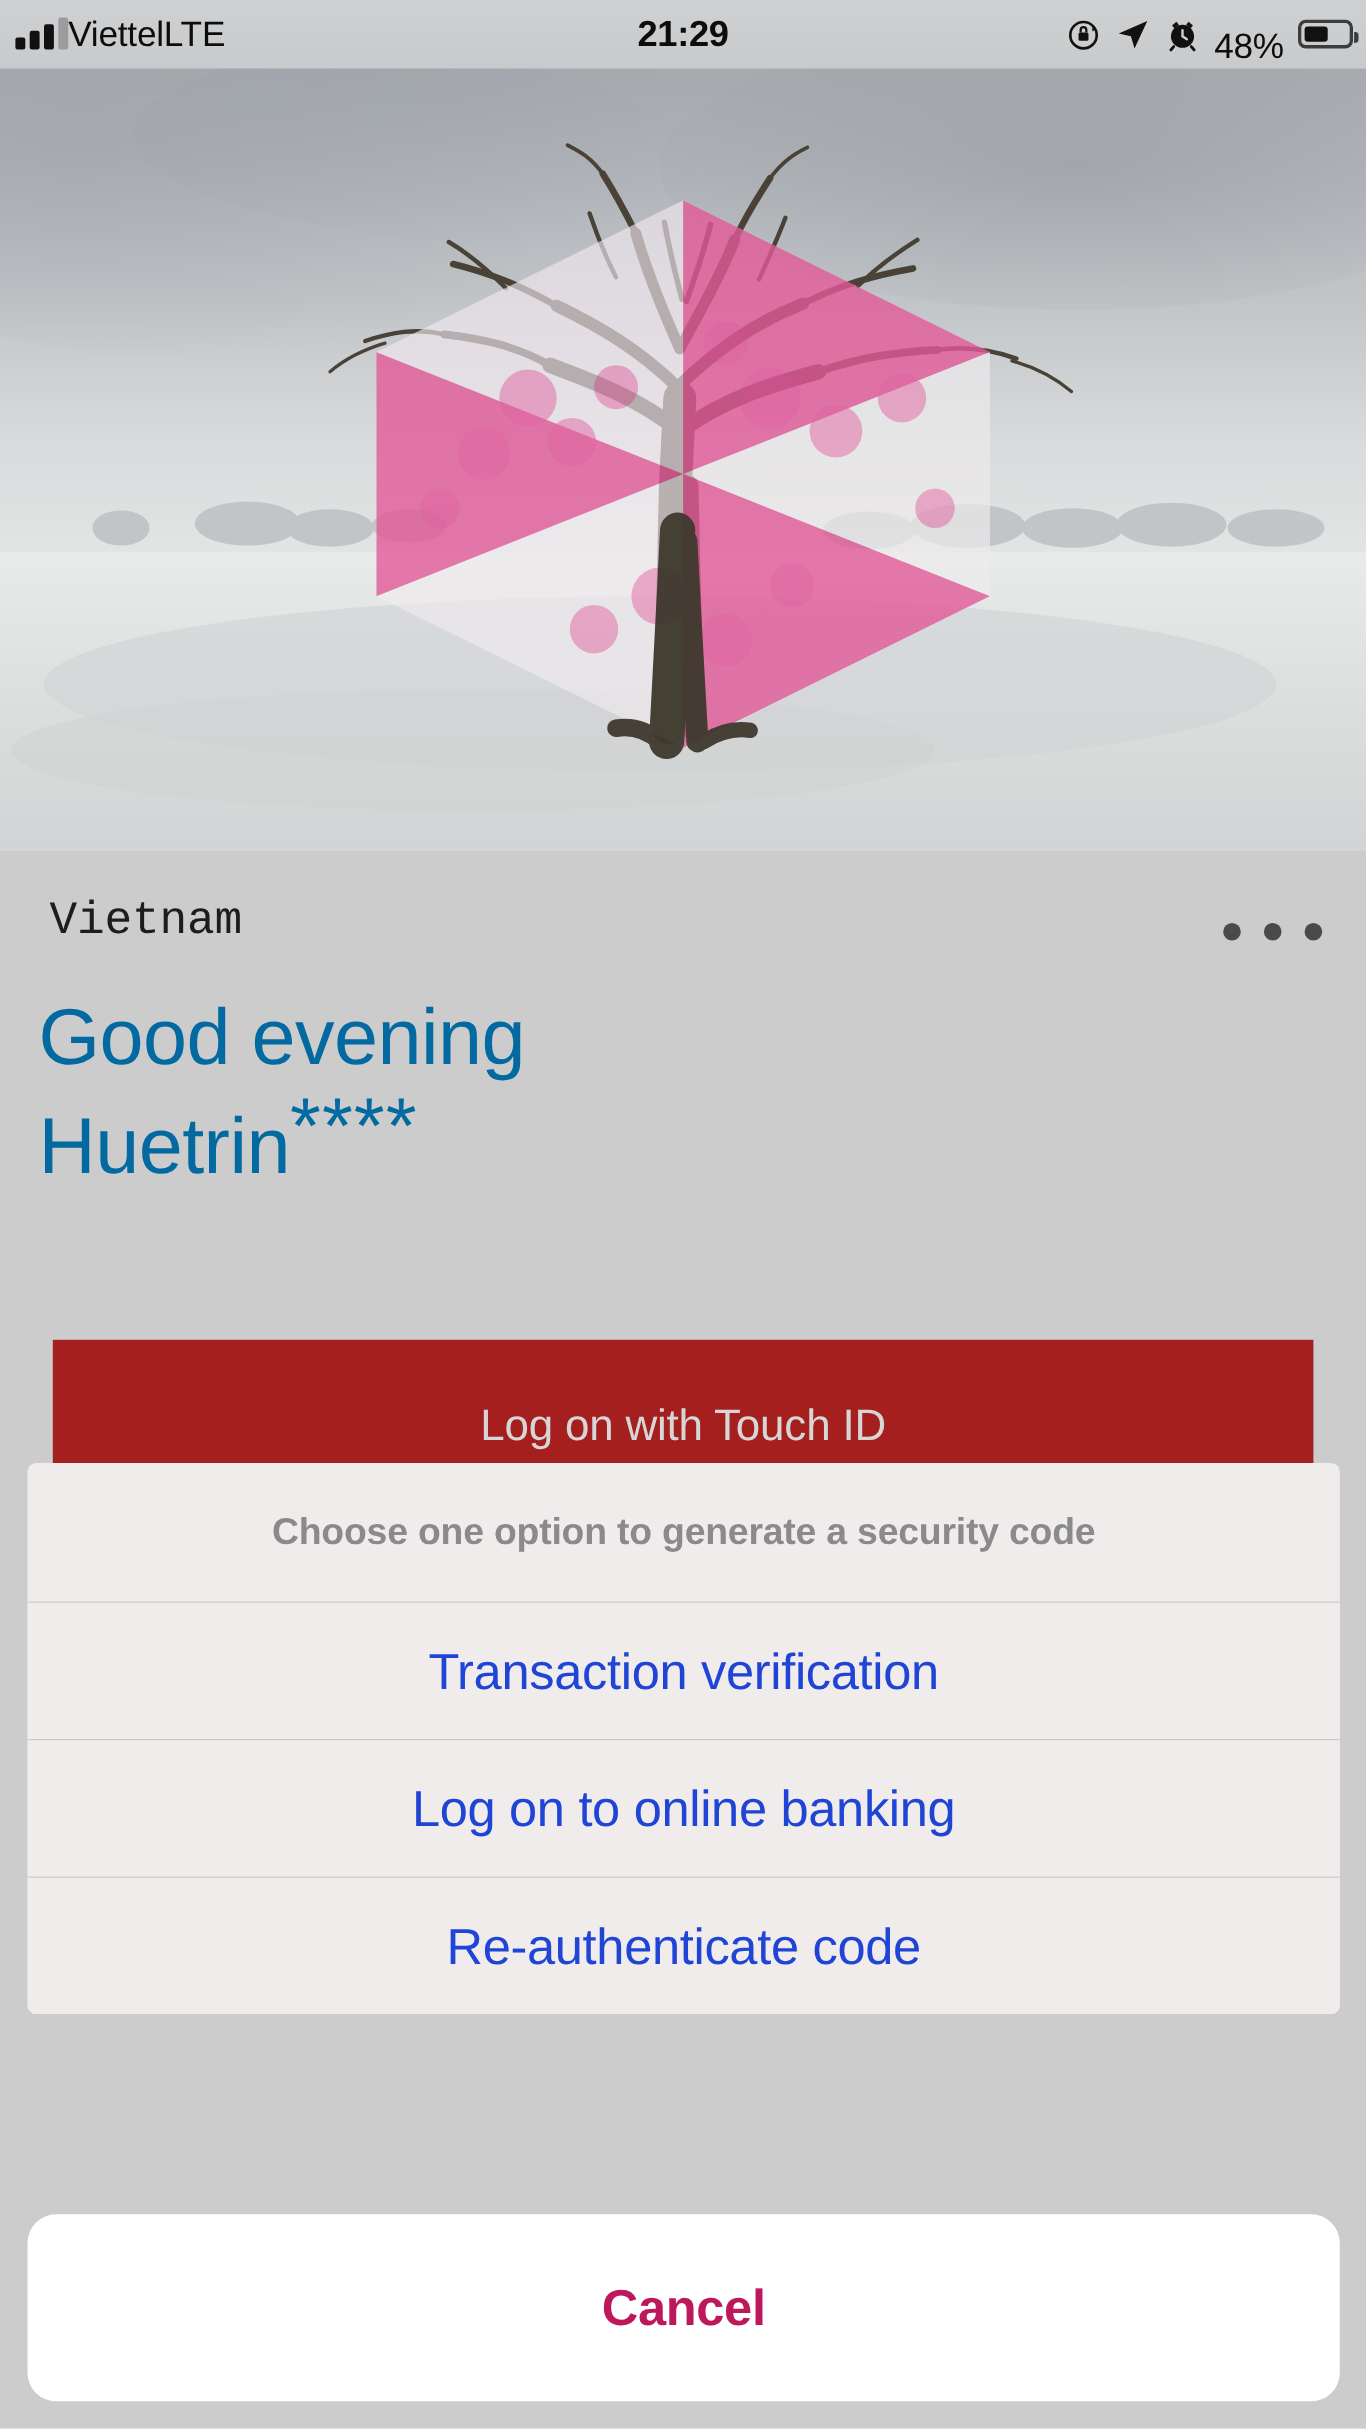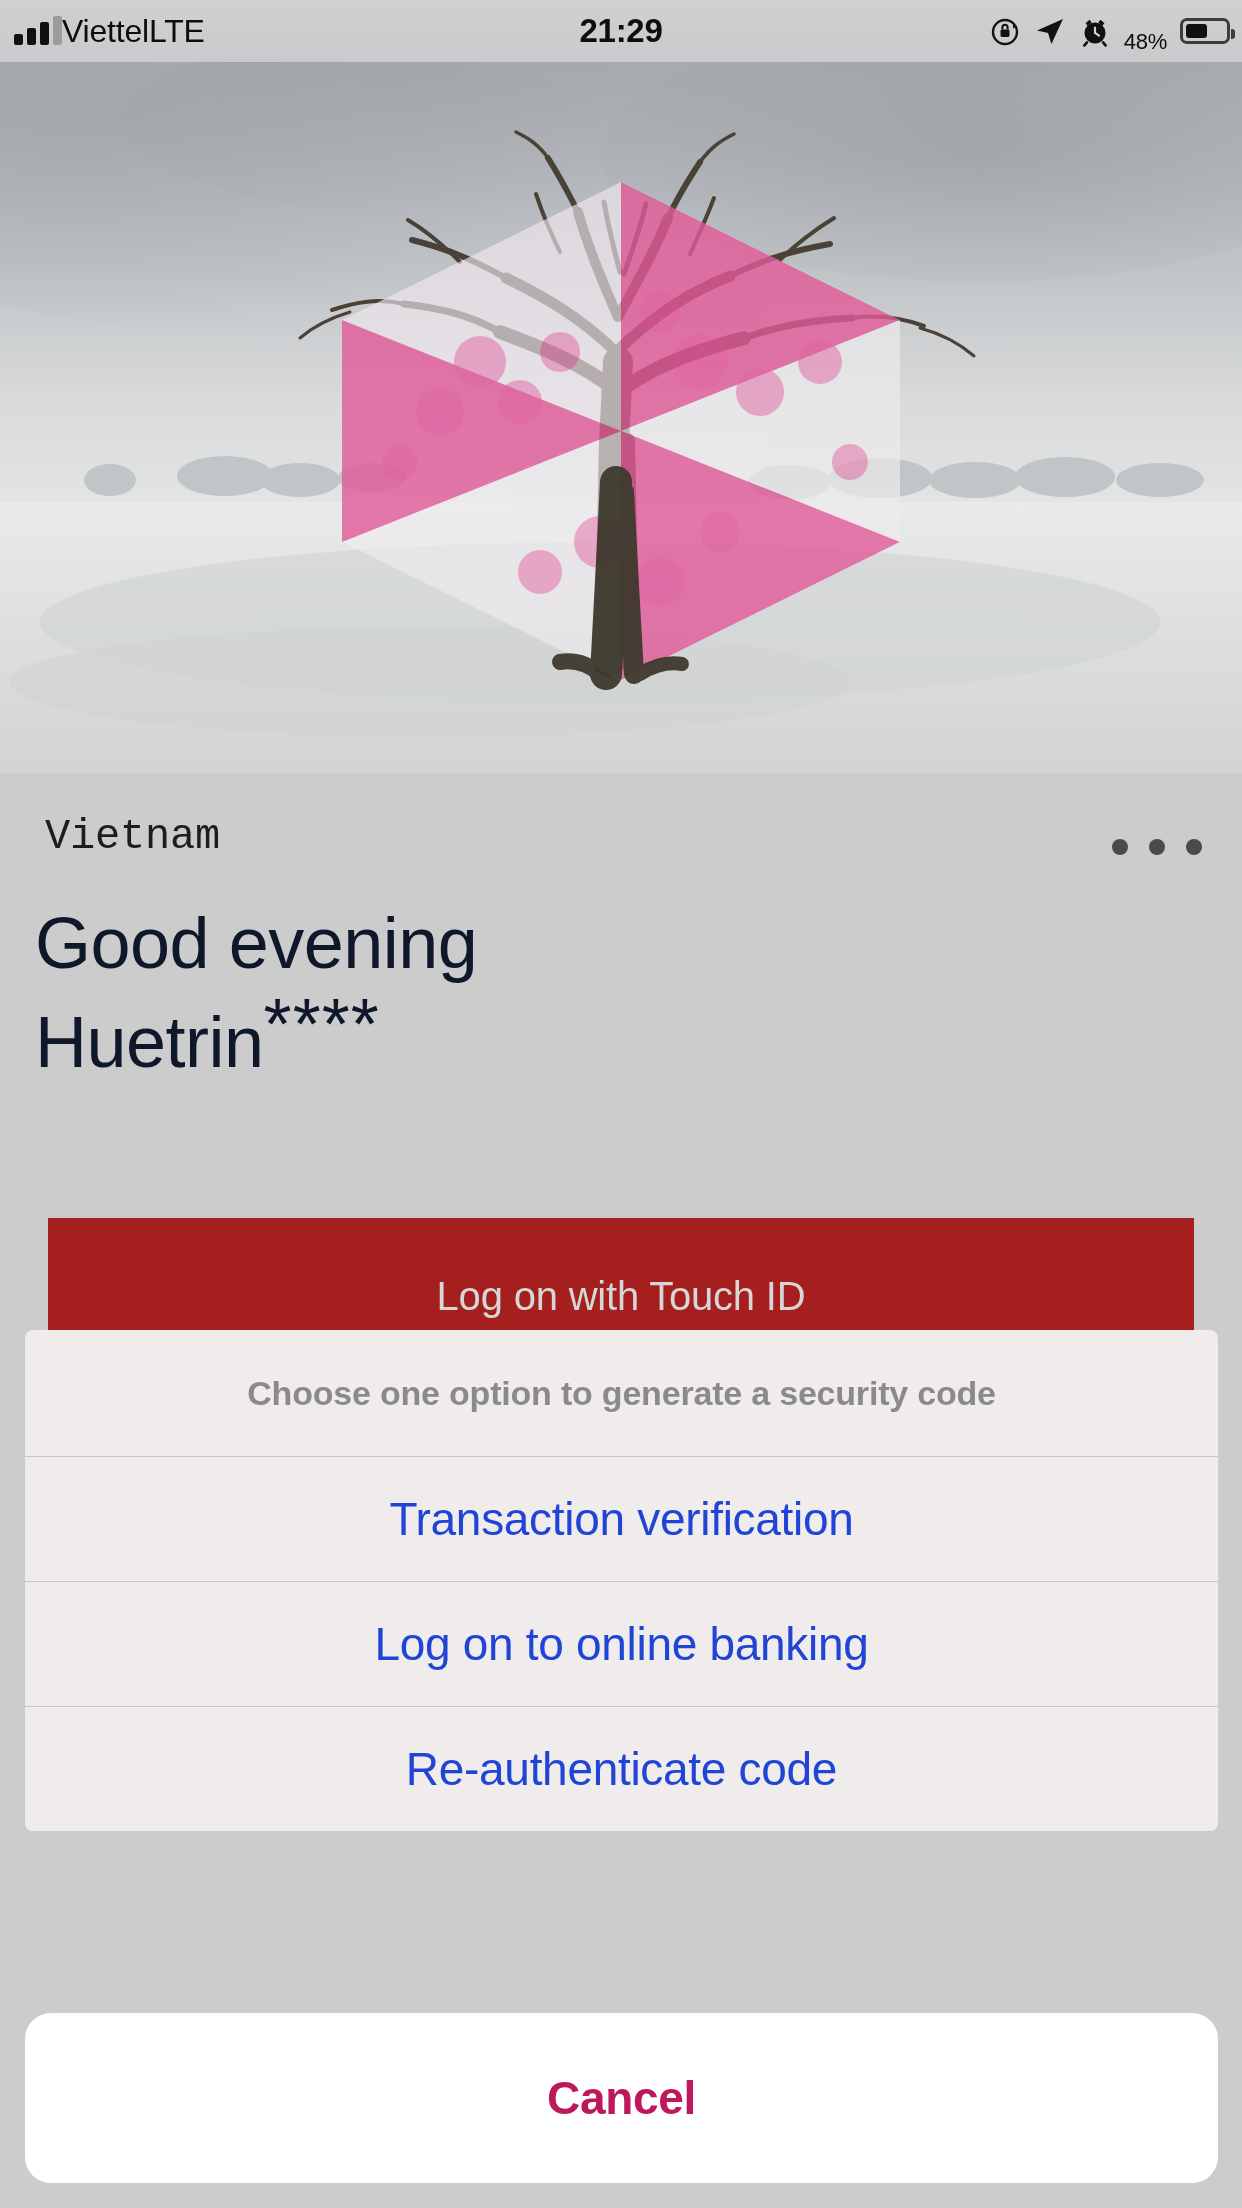--- a/index.html
+++ b/index.html
@@ -68,21 +68,21 @@
     font-size: 32px;
     color: #0d0d0d;
     letter-spacing: -0.2px;
   }
   .net-type {
     font-size: 32px;
     color: #0d0d0d;
     letter-spacing: -0.2px;
   }
   .battery-pct {
-    font-size: 22px;
+    font-size: 32px;
     color: #0d0d0d;
     letter-spacing: -0.3px;
     margin-top: 22px;
   }
   .battery-shell {
     position: relative;
     width: 50px;
     height: 26px;
     border: 3px solid #3b3c3e;
     border-radius: 7px;
@@ -158,21 +158,21 @@
     border-radius:50%;
     background:#4a4a4c;
   }
   #greeting {
     position:absolute;
     left: 35px;
     top: 130px;
     width: 1000px;
     font-size: 72px;
     line-height: 1.12;
-    color: #0f172a;
+    color: #0369a1;
     font-weight: 400;
     letter-spacing: -0.5px;
   }
   #greeting .line2 { display:block; }
   #greeting .mask {
     font-size: 72px;
     vertical-align: 18px;
     letter-spacing: 1px;
   }
   #touchid-button {

